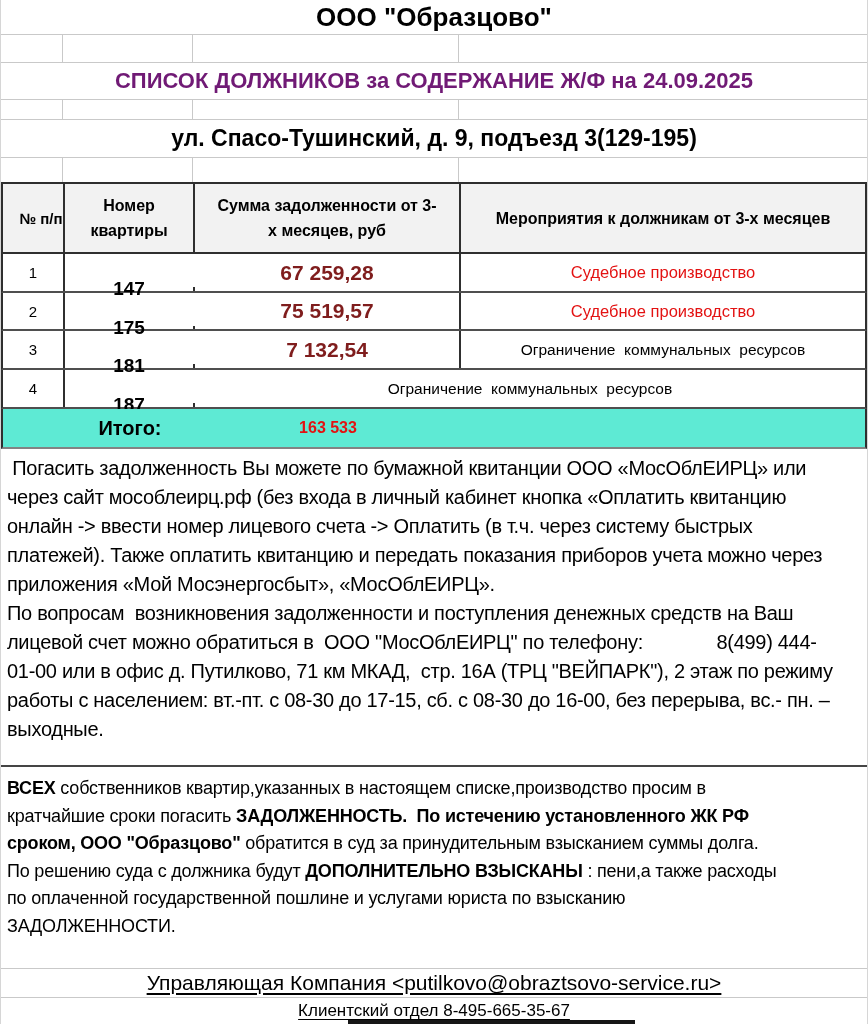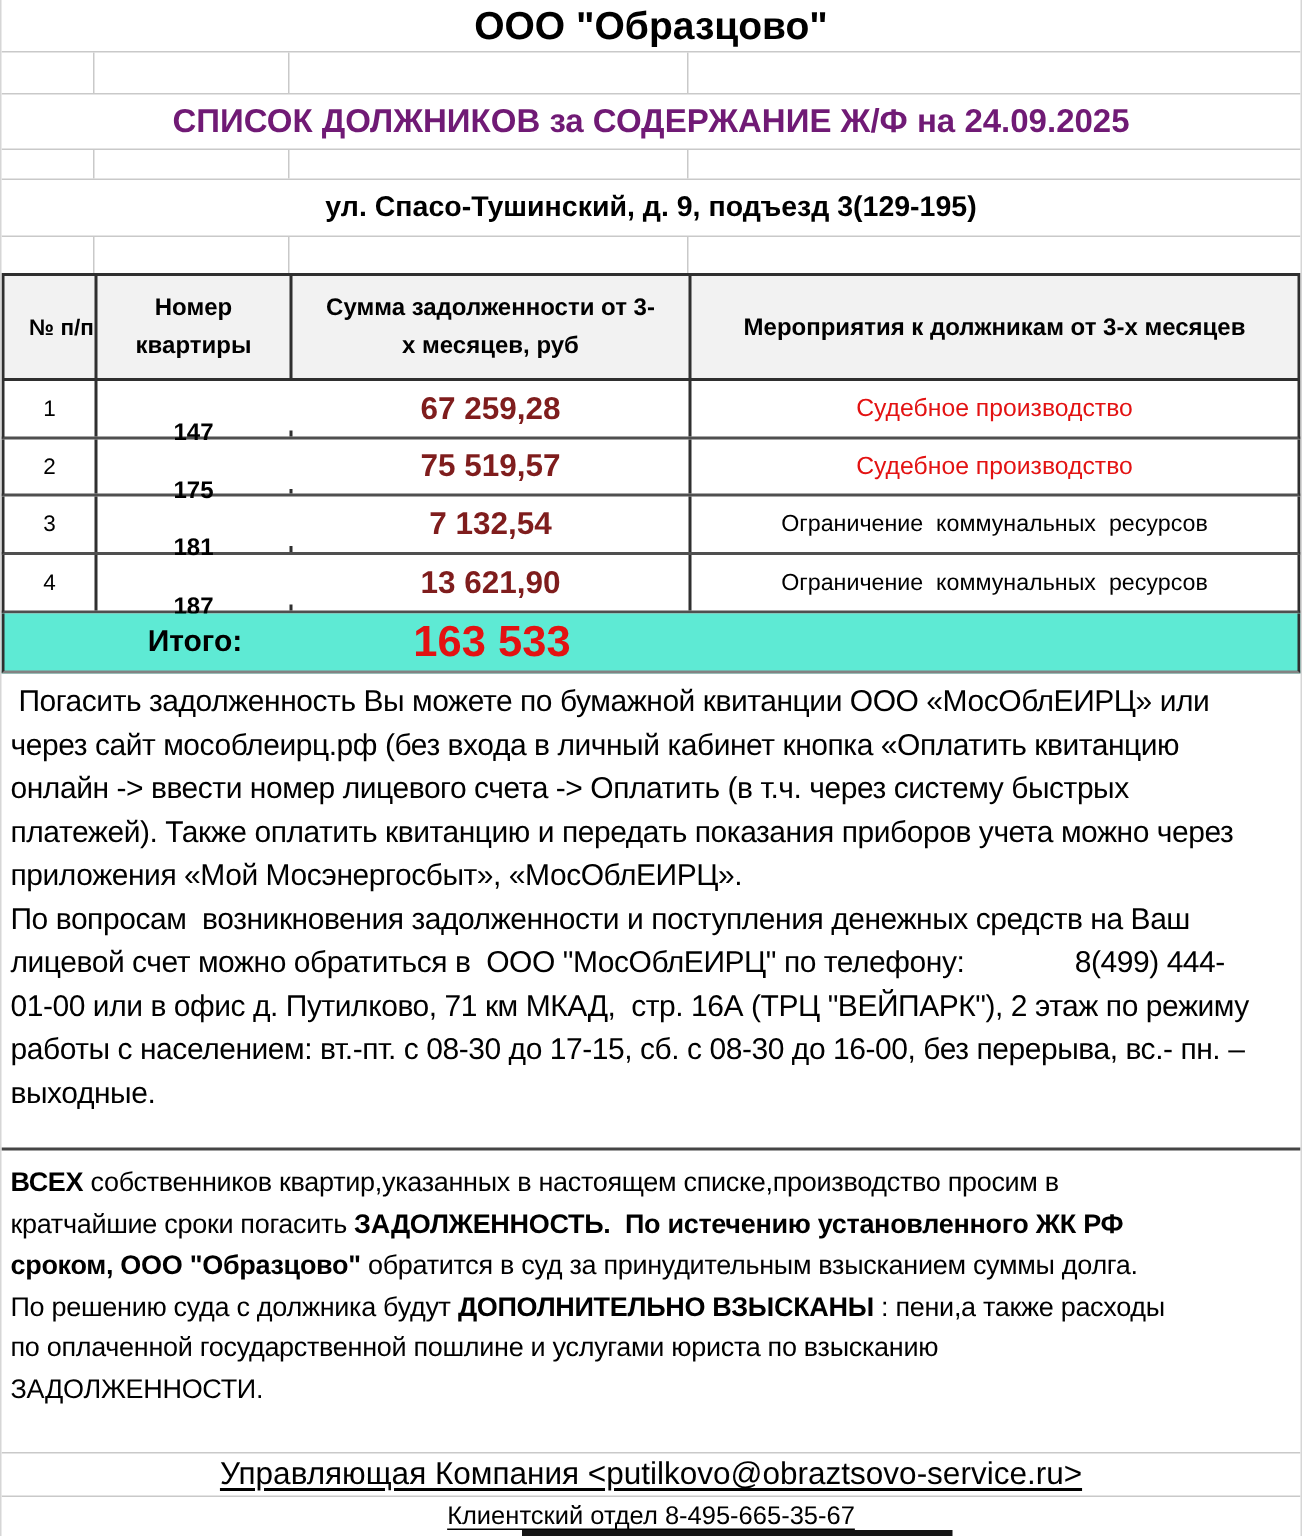--- a/index.html
+++ b/index.html
@@ -10,48 +10,48 @@
   }
   .row{position:absolute;left:0;width:100%;box-sizing:border-box;}
   .center{display:flex;align-items:center;justify-content:center;}
   .hairline-b{border-bottom:1px solid #c9c9c9;}
 
   
   .r-title{top:0;height:35px;font-size:26px;font-weight:bold;}
   .r-gap1{top:35px;height:28px;}
   .r-red{top:63px;height:37px;font-size:22px;font-weight:bold;color:#701a75;}
   .r-gap2{top:100px;height:20px;}
-  .r-addr{top:120px;height:38px;font-size:19px;font-weight:bold;}
+  .r-addr{top:120px;height:38px;font-size:23px;font-weight:bold;}
   .r-gap3{top:158px;height:24px;border-bottom:none;}
   .stub{position:absolute;top:0;height:100%;width:1px;background:#c9c9c9;}
 
   
   .tbl-row{display:flex;border-left:2px solid #2f2f2f;border-right:2px solid #2f2f2f;}
   .cell{box-sizing:border-box;display:flex;align-items:center;justify-content:center;text-align:center;}
   .c1{width:62px;border-right:2px solid #2f2f2f;}
   .c2{width:130px;border-right:2px solid #2f2f2f;}
   .c3{width:266px;border-right:2px solid #2f2f2f;}
   .c4{flex:1;}
   .r-thead{top:182px;height:72px;background:#f2f2f2;border-top:2px solid #2f2f2f;border-bottom:2px solid #2f2f2f;font-weight:bold;}
   .r-thead .cell{white-space:pre-line;line-height:25px;font-size:16px;}
   .r-thead .c1{font-size:15px;padding-left:16px;}
   .r-d1{top:254px;height:39px;}
   .r-d2{top:293px;height:38px;}
   .r-d3{top:331px;height:39px;}
   .r-d4{top:370px;height:39px;}
   .data-row{border-bottom:2px solid #4f4f4f;}
   .num-cell{font-size:15px;}
-  .apt-cell{font-size:16px;font-weight:bold;margin-top:33px;}
+  .apt-cell{font-size:19px;font-weight:bold;margin-top:33px;}
   .sum-cell{font-size:21px;font-weight:bold;color:#7f1d1d;}
   .act-cell{font-size:15.5px;white-space:pre;}
   .r-total{top:409px;height:40px;background:#5eead4;border-bottom:2px solid #838383;
            border-left:2px solid #2f2f2f;border-right:2px solid #2f2f2f;display:flex;}
   .total-spacer{width:62px;}
   .total-label{width:130px;font-size:20px;font-weight:bold;}
-  .total-value{width:266px;font-size:29px;font-weight:bold;color:#e31212;}
+  .total-value{width:266px;font-size:16px;font-weight:bold;color:#e31212;}
 
   
   .r-para1{top:449px;height:316px;padding:5px 6px 0 6px;font-size:20px;line-height:29px;
            letter-spacing:-0.3px;white-space:pre-wrap;}
   .r-para2{top:765px;height:203px;border-top:2px solid #454545;padding:8px 6px 0 6px;
            font-size:18px;line-height:27.5px;letter-spacing:-0.2px;white-space:pre-wrap;}
   .r-para2 .b{font-weight:bold;}
 
   
   .r-foot1{top:968px;height:29px;border-top:1px solid #c9c9c9;font-size:21px;}
@@ -111,21 +111,20 @@
   </div>
   <div class="row r-d3 tbl-row data-row">
     <div class="cell c1 num-cell">3</div>
     <div class="cell c2 apt-cell">181</div>
     <div class="cell c3 sum-cell">7 132,54</div>
     <div class="cell c4 act-cell" style="color: rgb(0, 0, 0); font-size: 15.5px;">Ограничение  коммунальных  ресурсов</div>
   </div>
   <div class="row r-d4 tbl-row data-row">
     <div class="cell c1 num-cell">4</div>
     <div class="cell c2 apt-cell">187</div>
-    <div class="cell c3 sum-cell">13 621,90</div>
     <div class="cell c4 act-cell" style="color: rgb(0, 0, 0); font-size: 15.5px;">Ограничение  коммунальных  ресурсов</div>
   </div>
 
   <div class="row r-total">
     <div class="total-spacer"></div>
     <div class="total-label center">Итого:</div>
     <div class="total-value center">163 533</div>
   </div>
 
   <div class="row r-para1"> Погасить задолженность Вы можете по бумажной квитанции ООО «МосОблЕИРЦ» или

